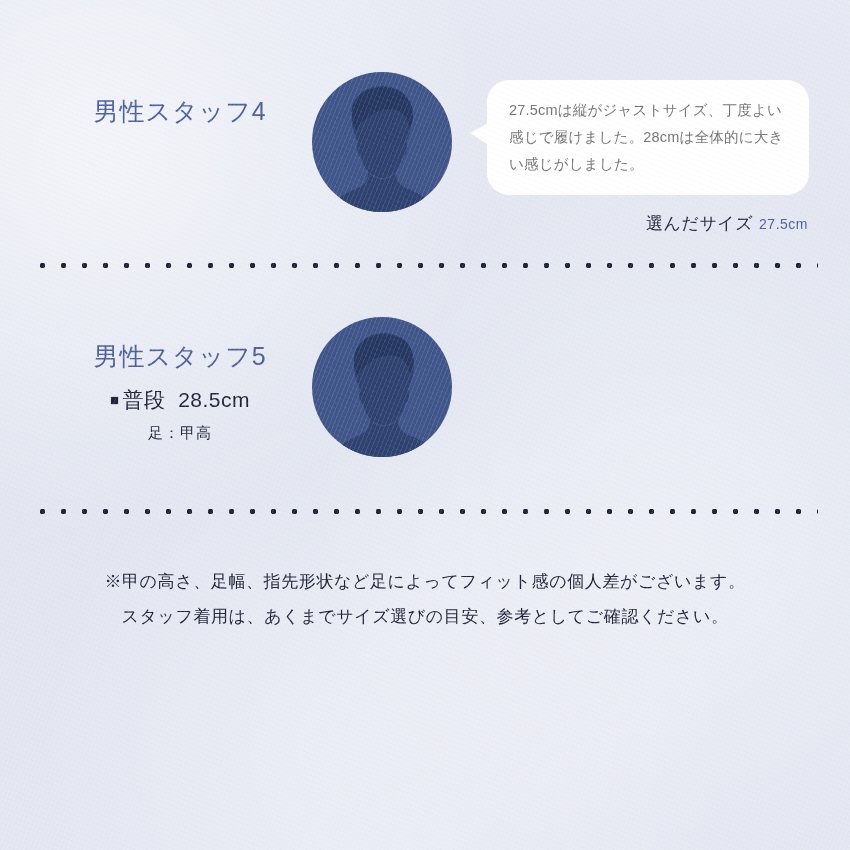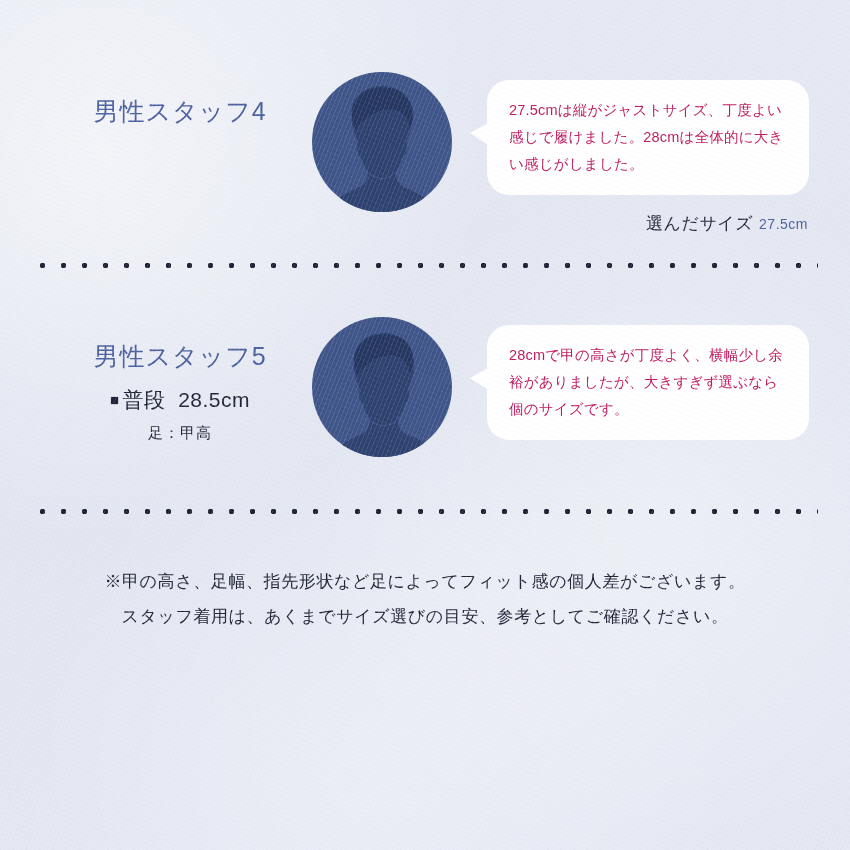--- a/index.html
+++ b/index.html
@@ -88,21 +88,21 @@
 
   .bubble {
     position: absolute;
     left: 487px;
     top: 20px;
     width: 322px;
     background: #ffffff;
     border-radius: 22px;
     padding: 17px 20px 18px 22px;
     box-sizing: border-box;
-    color: #be185d;
+    color: #737373;
     font-size: 14.5px;
     line-height: 1.85;
     letter-spacing: 0.2px;
   }
   .bubble .tail {
     position: absolute;
     left: -17px;
     top: 42px;
     width: 0;
     height: 0;
@@ -194,24 +194,20 @@
     </div>
 
     <div class="avatar">
       <svg width="140" height="140" viewBox="0 0 140 140">
         <path d="M72 16 C52 16 42 30 42 47 C42 58 45 66 48 72 C46 78 47 84 51 87 C54 100 62 108 72 108 C82 108 90 100 93 87 C97 84 98 78 96 72 C99 66 102 58 102 47 C102 30 92 16 72 16 Z" fill="#2e4270"></path>
         <path d="M58 102 C58 110 56 114 48 118 C33 124 23 131 20 140 L125 140 C122 131 112 124 96 118 C88 114 86 110 86 102 C82 107 77 109 72 109 C67 109 62 107 58 102 Z" fill="#2e4270"></path>
         <path d="M42 46 C41 32 50 20 66 18 C80 16 94 21 99 32 C103 42 101 51 98 57 C96 47 92 41 84 39 C76 37 66 39 58 45 C53 49 48 53 46 59 C43 55 42 51 42 46 Z" fill="#253761"></path>
       </svg>
     </div>
 
-    <div class="bubble">
-      <div class="tail"></div>
-      <span>28cmで甲の高さが丁度よく、横幅少し余裕がありましたが、大きすぎず選ぶなら個のサイズです。</span>
-    </div>
 
   </div>
 
   <div class="divider" id="divider-1"></div>
 
   <div class="note">
     <div>※甲の高さ、足幅、指先形状など足によってフィット感の個人差がございます。</div>
     <div>スタッフ着用は、あくまでサイズ選びの目安、参考としてご確認ください。</div>
   </div>
 

